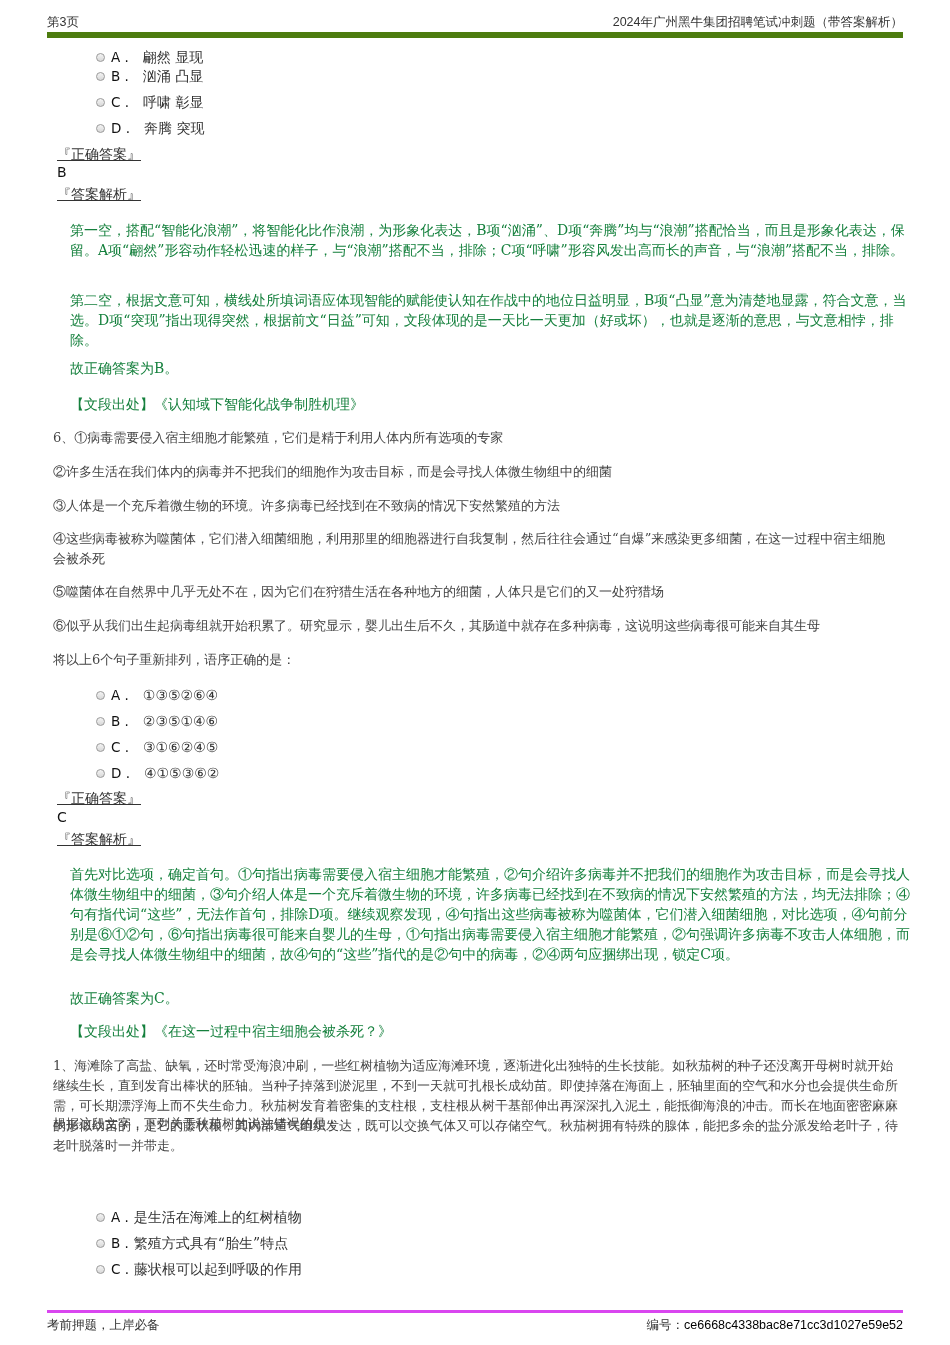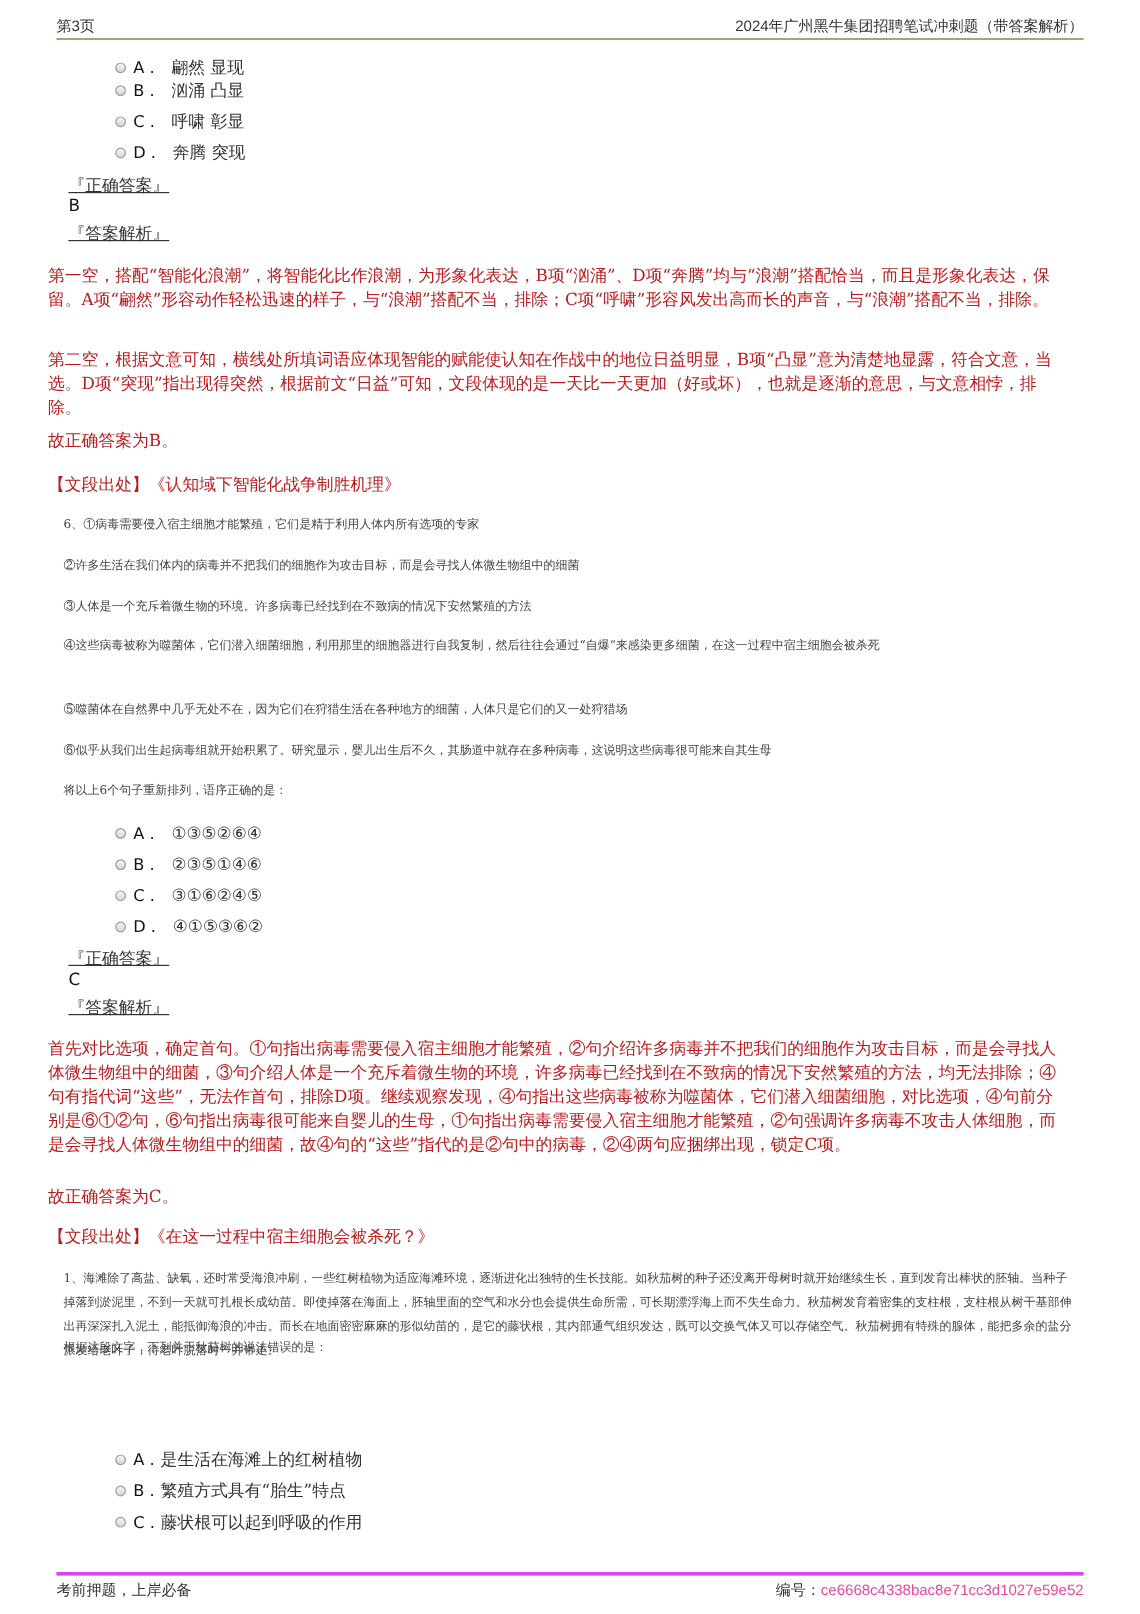--- a/index.html
+++ b/index.html
@@ -3,57 +3,57 @@
 <meta charset="utf-8">
 <style>
   html, body { margin: 0; padding: 0; background: #ffffff; }
   body {
     width: 950px; height: 1345px; position: relative; overflow: hidden;
     font-family: "DejaVu Serif", "Liberation Serif", serif;
     color: #222;
   }
   .header {
     position: absolute; left: 47px; right: 47px; top: 14px; height: 18px;
-    border-bottom: 1px solid #4d7c0f;
+    border-bottom: 6px solid #4d7c0f;
     font-family: "Liberation Sans", "DejaVu Sans", sans-serif;
     font-size: 12.5px; color: #333;
   }
   .header .left { position: absolute; left: 0; top: 0; }
   .header .right { position: absolute; right: 0; top: 0; }
   .footer {
     position: absolute; left: 47px; right: 47px; top: 1310px; height: 20px;
     border-top: 3px solid #d946ef;
     font-family: "Liberation Sans", "DejaVu Sans", sans-serif;
     font-size: 12.5px; color: #333;
   }
   .footer .left { position: absolute; left: 0; top: 4px; }
   .footer .right { position: absolute; right: 0; top: 4px; }
-  .footer .code { font-family: "Liberation Sans", sans-serif; color: #ec4899; }
+  .footer .code { font-family: "Liberation Sans", sans-serif; color: #000000; }
   .opt {
     position: absolute; left: 96px; height: 20px; line-height: 20px;
     font-size: 14px; color: #333; white-space: nowrap;
   }
   .radio {
     display: inline-block; width: 9px; height: 9px; border-radius: 50%;
     border: 1px solid #9a9a9a; background: linear-gradient(#f4f4f4, #d8d8d8);
     vertical-align: middle; margin-right: 6px; margin-top: -2px;
     box-sizing: border-box;
   }
   .opt .letter { font-family: "DejaVu Sans", "Liberation Sans", sans-serif; color: #111; font-size: 13.5px; }
   .opt .text { margin-left: 14px; margin-top: 48px; }
   .opt.tight .text { margin-left: 5px; }
   .label { position: absolute; left: 57px; font-size: 14px; color: #333; text-decoration: underline; }
   .ans { position: absolute; left: 57px; font-family: "DejaVu Sans", sans-serif; font-size: 14px; color: #111; }
   .para {
-    position: absolute; left: 40px; width: 840px;
-    font-size: 14px; line-height: 20px; color: #b91c1c;
+    position: absolute; left: 70px; width: 840px;
+    font-size: 14px; line-height: 20px; color: #15803d;
   }
   .small {
     position: absolute; left: 53px; width: 845px;
-    font-size: 10px; line-height: 20px; color: #444;
+    font-size: 13px; line-height: 20px; color: #444;
   }
 </style>
 </head>
 <body>
 
 <div class="header">
   <span class="left">第3页</span>
   <span class="right">2024年广州黑牛集团招聘笔试冲刺题（带答案解析）</span>
 </div>
 

